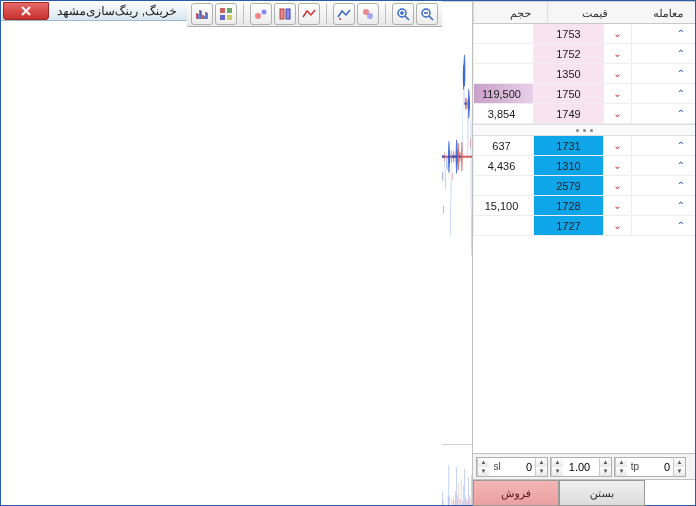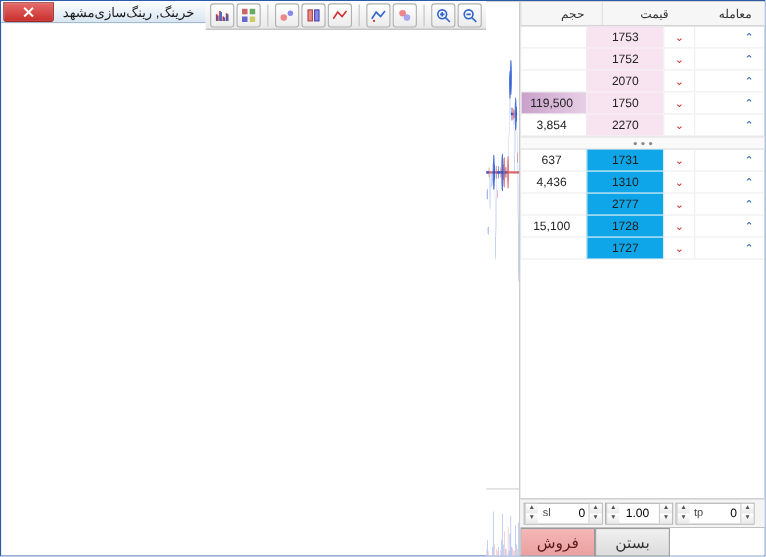--- a/index.html
+++ b/index.html
@@ -39,21 +39,21 @@
   .order-body { flex:1; overflow:hidden;}
   .footer { height:26px; border-top:1px solid #c0c0c0; display:flex;}
   .spinners { flex:1; display:flex; align-items:center; gap:2px; padding:0 3px; justify-content:flex-start;}
   .spin-group { display:flex; align-items:center; border:1px solid #b0b0b0; height:20px; background:#fff;}
   .spin-btns { display:flex; flex-direction:column; width:12px;}
   .spin-btns button { height:9px; border:none; border-left:1px solid #ccc; background:linear-gradient(#fff,#e8e8e8); font-size:6px; line-height:6px; padding:0; cursor:pointer; color:#555;}
   .spin-label { width:16px; text-align:center; color:#444; font-size:10px;}
   .spin-val { width:30px; text-align:right; padding-right:3px; font-size:11px;}
   .spin-val.c { text-align:center; width:36px;}
   .action-btns { display:flex;}
-  .action-btns button { width:68px; height:26px; border:1px solid #999; font-size:14px; cursor:pointer;}
+  .action-btns button { width:86px; height:26px; border:1px solid #999; font-size:11px; cursor:pointer;}
   .btn-sell { background:linear-gradient(#f4b6b6,#eba0a0); color:#5a1a1a;}
   .btn-close { background:linear-gradient(#f0f0f0,#dcdcdc); color:#333;}
   .btn-buy { background:linear-gradient(#c6d8f0,#b0c8e8); color:#1a2a5a;}
 </style>
 </head>
 <body>
 
 <div class="window">
   <div class="titlebar">
     <div class="close">
@@ -218,21 +218,21 @@
     <div class="col-dn">
                 <span class="arrow-dn">⌄</span>
               </div>
     <div class="col-sp"></div>
     <div class="col-up">
                 <span class="arrow-up">⌃</span>
               </div>
   </div>
             <div class="order-row ask ">
     <div class="col-vol"></div>
-    <div class="col-price">2070</div>
+    <div class="col-price">1350</div>
     <div class="col-dn">
                 <span class="arrow-dn">⌄</span>
               </div>
     <div class="col-sp"></div>
     <div class="col-up">
                 <span class="arrow-up">⌃</span>
               </div>
   </div>
             <div class="order-row ask highlight">
     <div class="col-vol">119,500</div>
@@ -240,21 +240,21 @@
     <div class="col-dn">
                 <span class="arrow-dn">⌄</span>
               </div>
     <div class="col-sp"></div>
     <div class="col-up">
                 <span class="arrow-up">⌃</span>
               </div>
   </div>
             <div class="order-row ask ">
     <div class="col-vol">3,854</div>
-    <div class="col-price">2270</div>
+    <div class="col-price">1749</div>
     <div class="col-dn">
                 <span class="arrow-dn">⌄</span>
               </div>
     <div class="col-sp"></div>
     <div class="col-up">
                 <span class="arrow-up">⌃</span>
               </div>
   </div>
           </div>
         <div class="dots-sep">
@@ -280,21 +280,21 @@
     <div class="col-dn">
                 <span class="arrow-dn">⌄</span>
               </div>
     <div class="col-sp"></div>
     <div class="col-up">
                 <span class="arrow-up">⌃</span>
               </div>
   </div>
             <div class="order-row bid ">
     <div class="col-vol"></div>
-    <div class="col-price">2777</div>
+    <div class="col-price">2579</div>
     <div class="col-dn">
                 <span class="arrow-dn">⌄</span>
               </div>
     <div class="col-sp"></div>
     <div class="col-up">
                 <span class="arrow-up">⌃</span>
               </div>
   </div>
             <div class="order-row bid ">
     <div class="col-vol">15,100</div>

